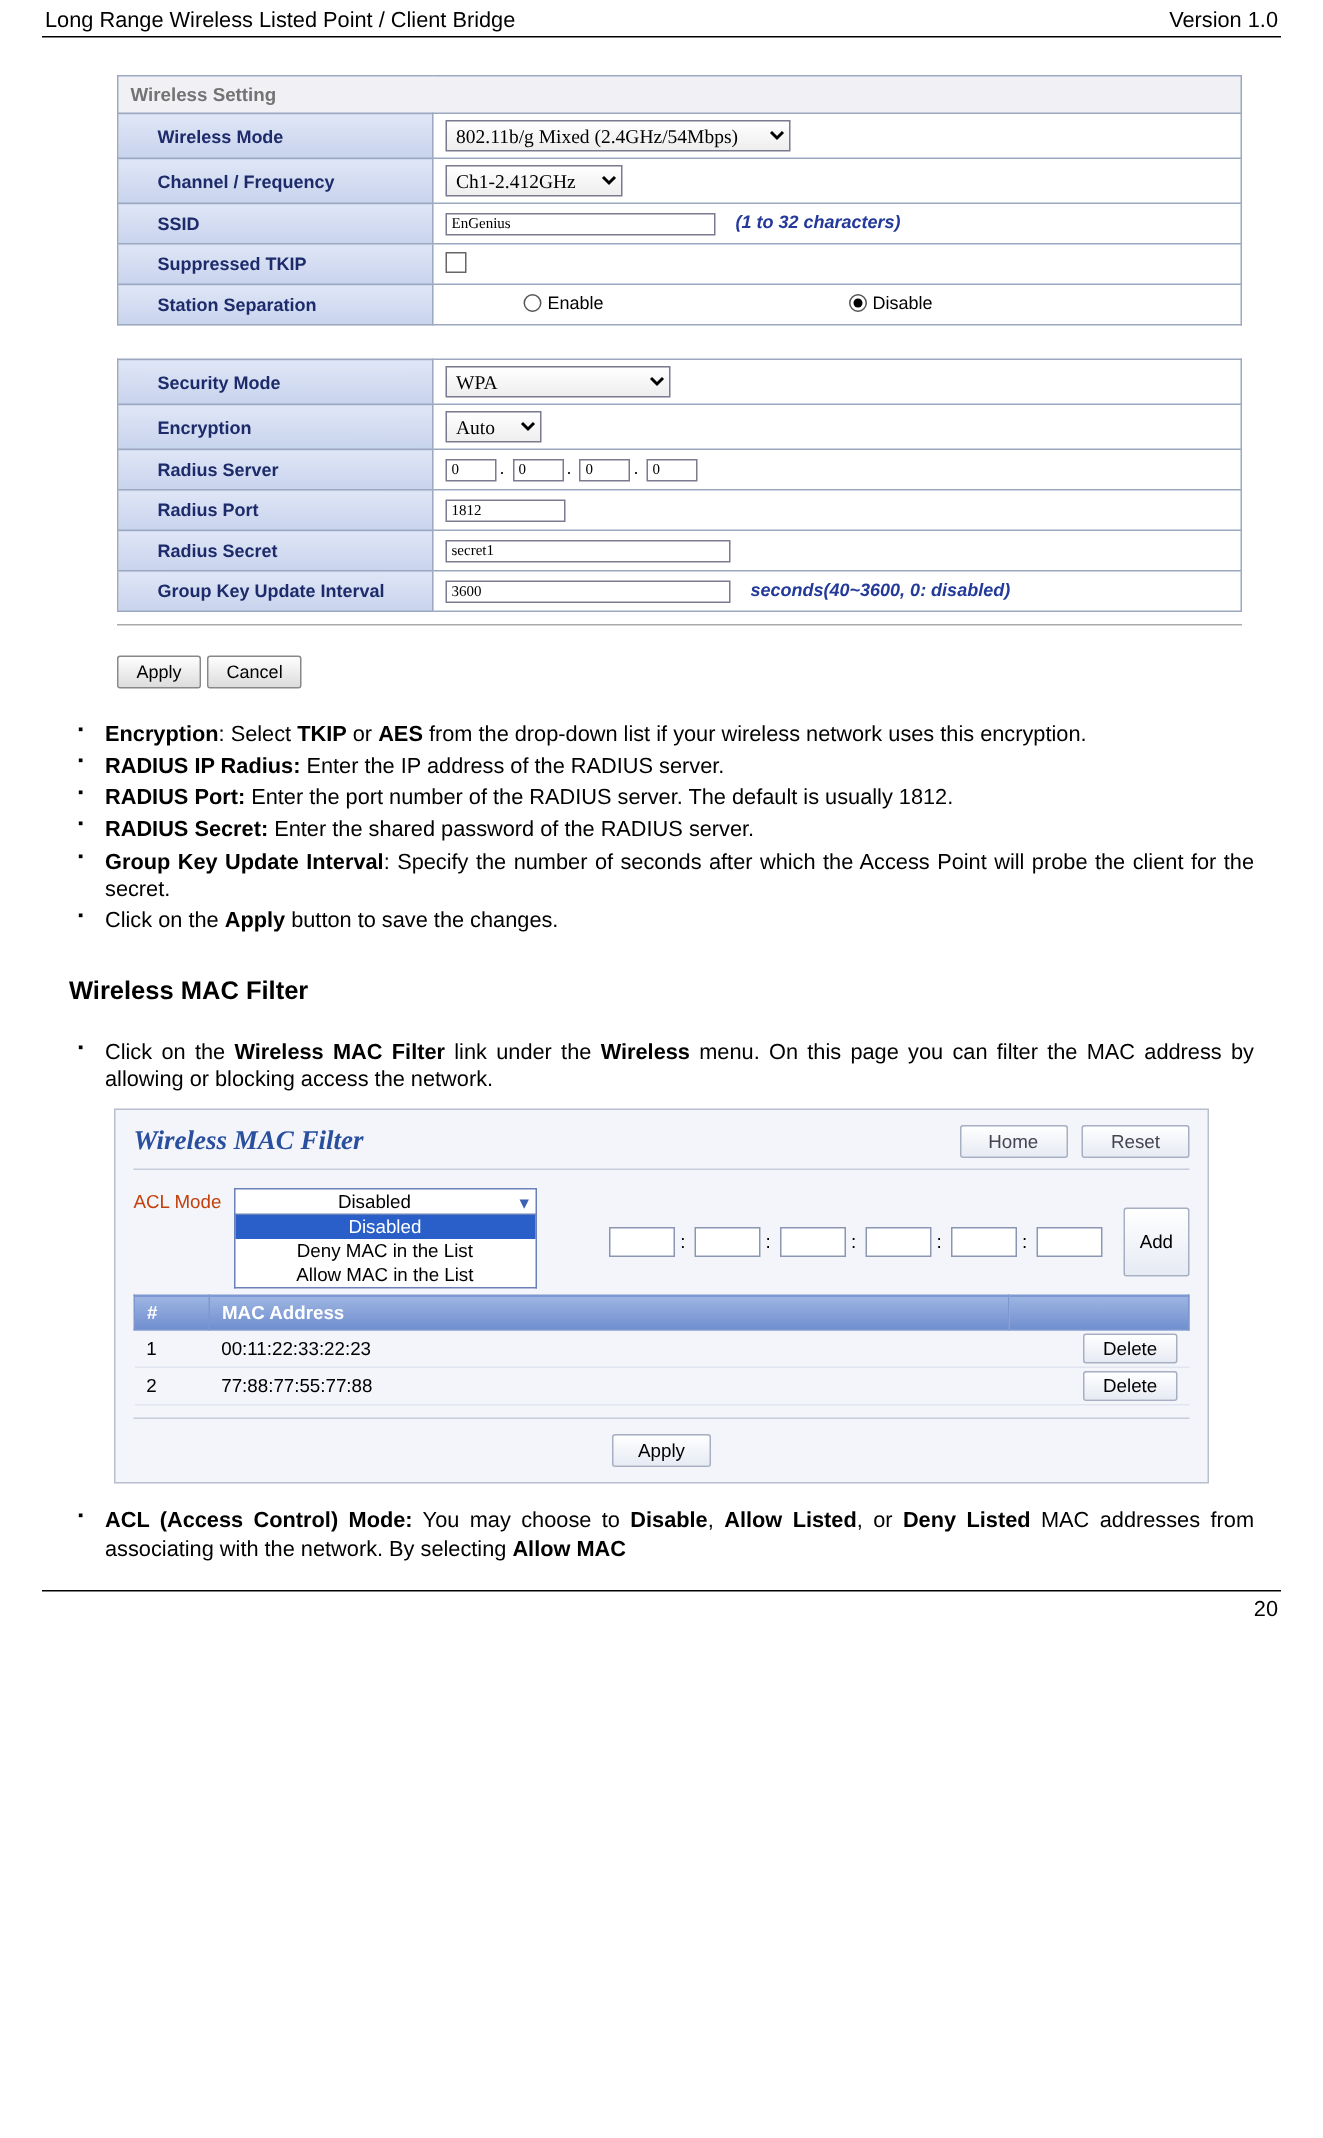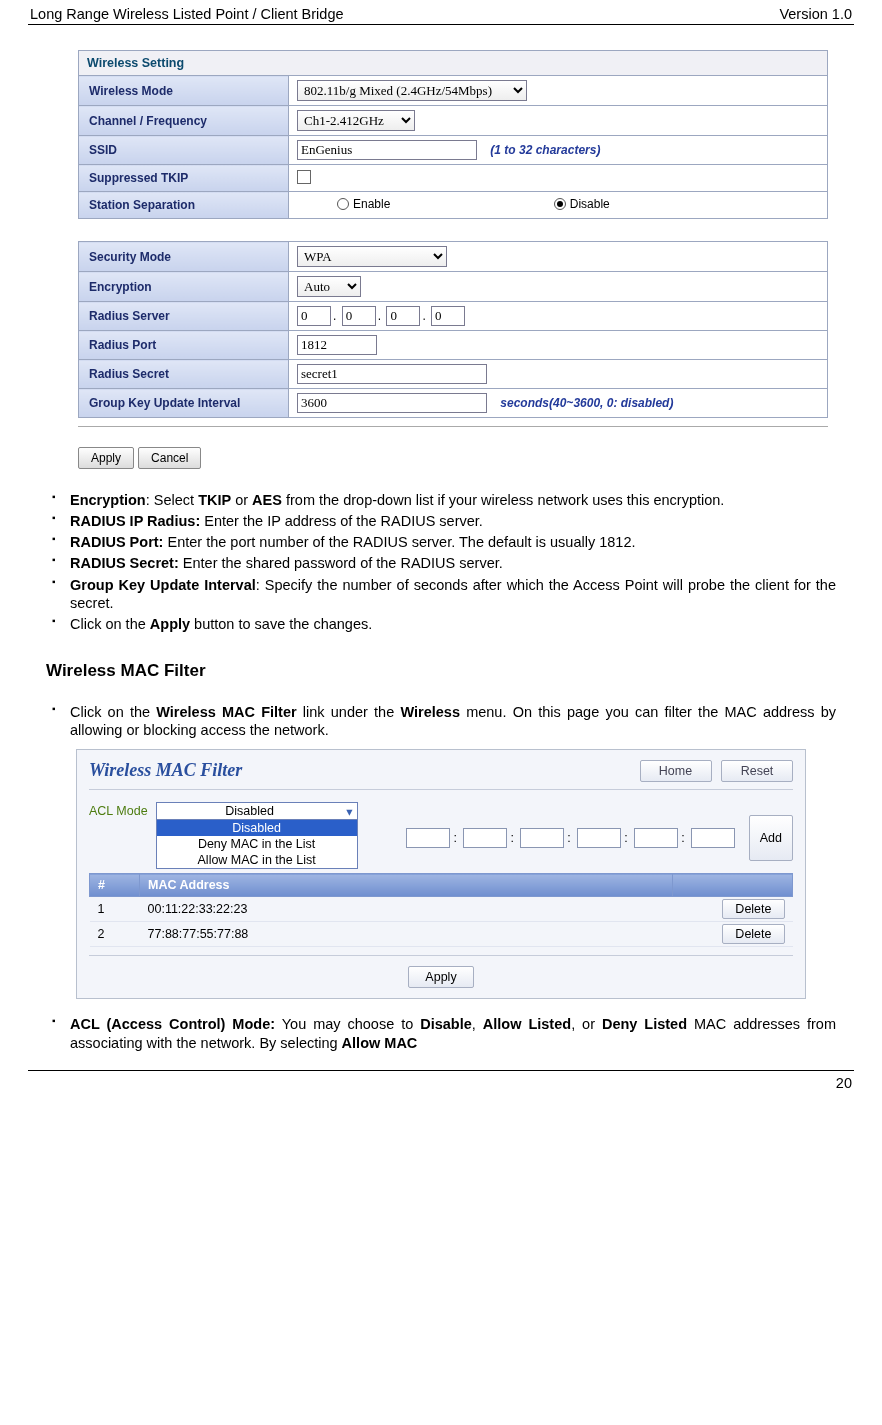--- a/index.html
+++ b/index.html
@@ -24,47 +24,47 @@
       width: 750px;
       border: 1px solid #9ca7c0;
       border-collapse: collapse;
       font-family: Verdana, Arial, sans-serif;
       font-size: 12px;
       margin-left: 50px;
     }
     .cfg-table td, .cfg-table th { border: 1px solid #9ca7c0; }
     .cfg-table .section-hdr th {
       background: #f0f0f5;
-      color: #0c4a6e;
+      color: #737373;
       font-weight: bold;
       text-align: left;
       padding: 5px 8px;
       font-size: 12.5px;
     }
     .cfg-table .label-cell {
       background: linear-gradient(#dfe6f6, #c8d3ed);
       color: #1d2b6a;
       font-weight: bold;
       width: 210px;
-      padding: 6px 10px;
+      padding: 6px 26px;
     }
     .cfg-table .value-cell {
       background: #fff;
       padding: 4px 8px;
     }
     .retro-select {
       font-family: "Times New Roman", serif;
       font-size: 13px;
       border: 1px solid #7a7a90;
       background: linear-gradient(#fff,#eee);
       padding: 1px 2px;
     }
     .retro-input {
       font-family: "Times New Roman", serif;
-      font-size: 13px;
+      font-size: 10px;
       border: 1px solid #7a7a90;
       padding: 1px 3px;
       background: #fff;
     }
     .hint { color: #233a9a; font-weight: bold; margin-left: 10px; font-style: italic; }
     .ip-box { width: 34px; text-align: left; }
     .ip-dot { margin: 0 2px; }
     .radio-row .radio-option { display:inline-flex; align-items:center; gap:4px; margin-right: 160px; }
     .radio-row .radio-option:last-child { margin-right: 0; }
     .radio-dot {
@@ -113,21 +113,21 @@
     }
     .mac-top-btns { float:right; }
     .mac-btn {
       display:inline-block; min-width:72px; text-align:center;
       padding:3px 10px; border:1px solid #a7afc2; background:linear-gradient(#fff,#e6eaf3);
       color:#445; border-radius:2px; cursor:pointer; margin-left:6px;
     }
     .mac-hr { margin: 8px 0 12px; border:none; border-top:1px solid #c6ccda; }
 
     .acl-row { display:flex; align-items:flex-start; gap:8px; }
-    .acl-label { padding-top:2px; color:#4d7c0f; }
+    .acl-label { padding-top:2px; color:#c2410c; }
     .acl-select-box { position:relative; width:202px;text-align:center; }
     .acl-selected {
       border:1px solid #6a80b8; background:#fff; padding:1px 18px 1px 4px;
       font-size:12.5px; position:relative;
     }
     .acl-selected::after{
       content:"▾"; position:absolute; right:4px; top:1px; color:#3a62b2;
     }
     .acl-options {
       border:1px solid #6a80b8; border-top:none; background:#fff;
@@ -200,21 +200,21 @@
 
     <tr>
       <td class="label-cell">Suppressed TKIP</td>
       <td class="value-cell">
         <span class="retro-checkbox"></span>
       </td>
     </tr>
 
     <tr>
       <td class="label-cell">Station Separation</td>
-      <td class="value-cell radio-row" style="padding-left:48px;">
+      <td class="value-cell radio-row" style="padding-left:60px;">
         <span class="radio-option">
           <span class="radio-dot"></span>
           <span>Enable</span>
         </span>
         <span class="radio-option">
           <span class="radio-dot checked"></span>
           <span>Disable</span>
         </span>
       </td>
     </tr>

